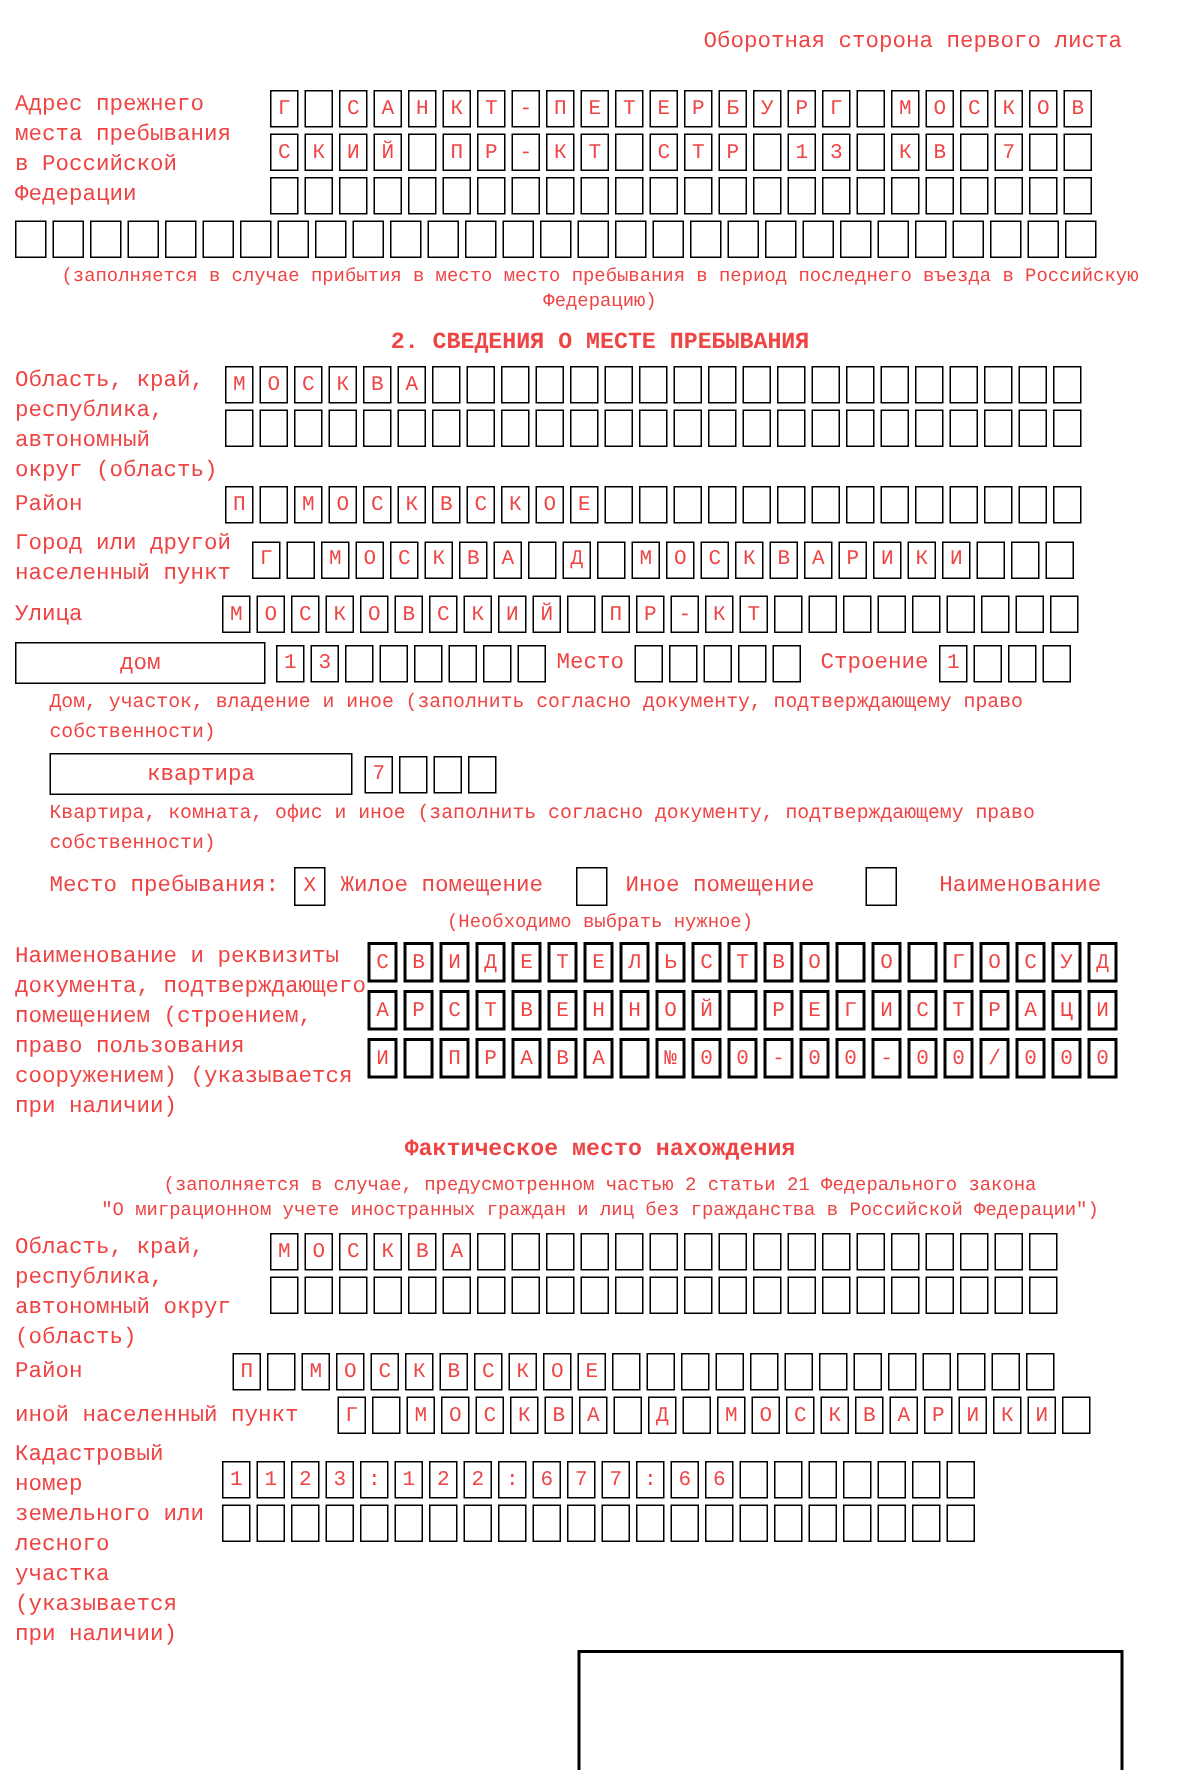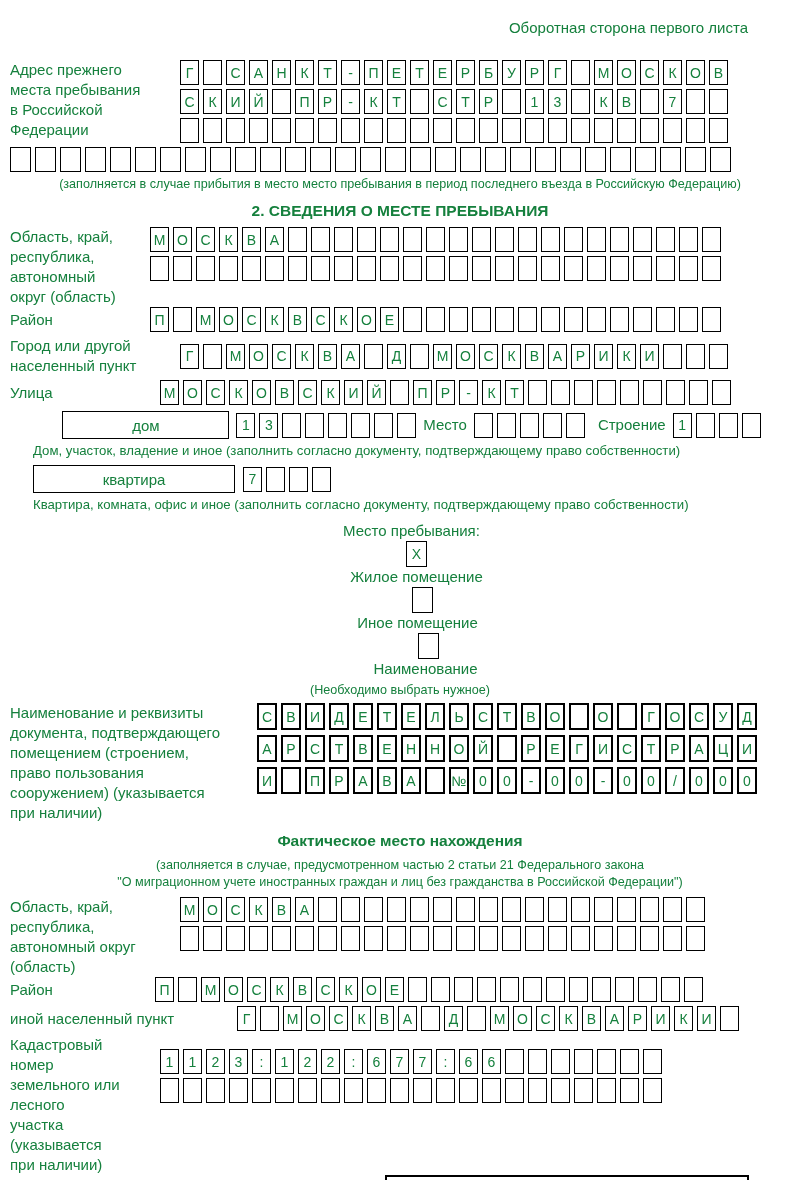--- a/index.html
+++ b/index.html
@@ -1,19 +1,19 @@
 <!DOCTYPE html>
 <html><head>
 <meta charset="utf-8">
 <style>
   html,body{margin:0;padding:0;background:#fff;}
   .page{
     width:800px;height:1180px;box-sizing:border-box;
-    background:#fff;color:#15803d;
-    font-family:Liberation Sans, sans-serif;
+    background:#fff;color:#ef4444;
+    font-family:Liberation Mono, monospace;
     padding:10px 10px 0 10px;position:relative;overflow:hidden;
   }
   .hdr{ text-align:right;padding-right:42px;font-size:15px;margin-top:8px; }
   .lbl{ font-size:15px;line-height:20px; }
   .note{ font-size:12.6px;text-align:center;line-height:17px; }
   .title{ font-weight:bold;text-align:center;font-size:15.5px;line-height:20px; }
   .group{ display:flex;align-items:flex-start; }
   .group.vcenter{ align-items:center; }
   .labelcol{ flex:0 0 auto; }
   .boxcol{ flex:0 0 auto; }
@@ -30,21 +30,21 @@
     justify-content:center;font-size:15px;flex:0 0 auto;
   }
   .inlinerow{ display:flex;align-items:center; }
   .checkbox{
     width:19px;height:24px;border:1.7px solid #000;display:flex;
     align-items:center;justify-content:center;font-size:14px;flex:0 0 auto;
   }
   .stampwrap{ display:flex;justify-content:flex-end;padding-right:35px; }
   .stampcol{ width:372px; }
   .stampbox{ width:360px;height:170px;border:2px solid #000;margin-left:2px; }
-  .mt2{margin-top:2px;} .mt4{margin-top:4px;gap:12px;} .mt6{margin-top:6px;} .mt8{margin-top:8px;}
+  .mt2{margin-top:2px;} .mt4{margin-top:4px;} .mt6{margin-top:6px;} .mt8{margin-top:8px;}
   .mt22{margin-top:22px;}
 </style>
 </head>
 <body>
 
 <div class="page">
 
   <div class="hdr lbl">Оборотная сторона первого листа</div>
 
   <div class="group mt22">
@@ -324,21 +324,21 @@
         <div class="cell"></div>
         <div class="cell"></div>
         <div class="cell"></div>
         <div class="cell"></div>
         <div class="cell"></div>
         <div class="cell"></div>
         <div class="cell"></div>
       </div>
   </div>
 
-  <div class="inlinerow mt6" style="margin-left:23px;gap:7px;justify-content:center;">
+  <div class="inlinerow mt6" style="gap:7px;">
     <div class="widebox" style="width:165px;">дом</div>
     <div class="cells" style="margin-bottom:0;">
         <div class="cell">1</div>
         <div class="cell">3</div>
         <div class="cell"></div>
         <div class="cell"></div>
         <div class="cell"></div>
         <div class="cell"></div>
         <div class="cell"></div>
         <div class="cell"></div>
@@ -365,21 +365,21 @@
     <div class="widebox" style="width:200px;">квартира</div>
     <div class="cells" style="margin-bottom:0;">
         <div class="cell">7</div>
         <div class="cell"></div>
         <div class="cell"></div>
         <div class="cell"></div>
       </div>
   </div>
   <div class="lbl mt2" style="font-size:13.2px;margin-left:23px;">Квартира, комната, офис и иное (заполнить согласно документу, подтверждающему право собственности)</div>
 
-  <div class="inlinerow mt6" style="margin-left:23px;flex-direction:column;">
+  <div class="inlinerow mt6" style="margin-left:23px;">
     <div class="lbl">Место пребывания:</div>
     <div class="checkbox" style="margin-left:10px;">X</div>
     <div class="lbl" style="margin-left:10px;">Жилое помещение</div>
     <div class="checkbox" style="margin-left:22px;"></div>
     <div class="lbl" style="margin-left:12px;">Иное помещение</div>
     <div class="checkbox" style="margin-left:34px;"></div>
     <div class="lbl" style="margin-left:28px;">Наименование</div>
   </div>
   <div class="note" style="margin-top:3px;">(Необходимо выбрать нужное)</div>
 

